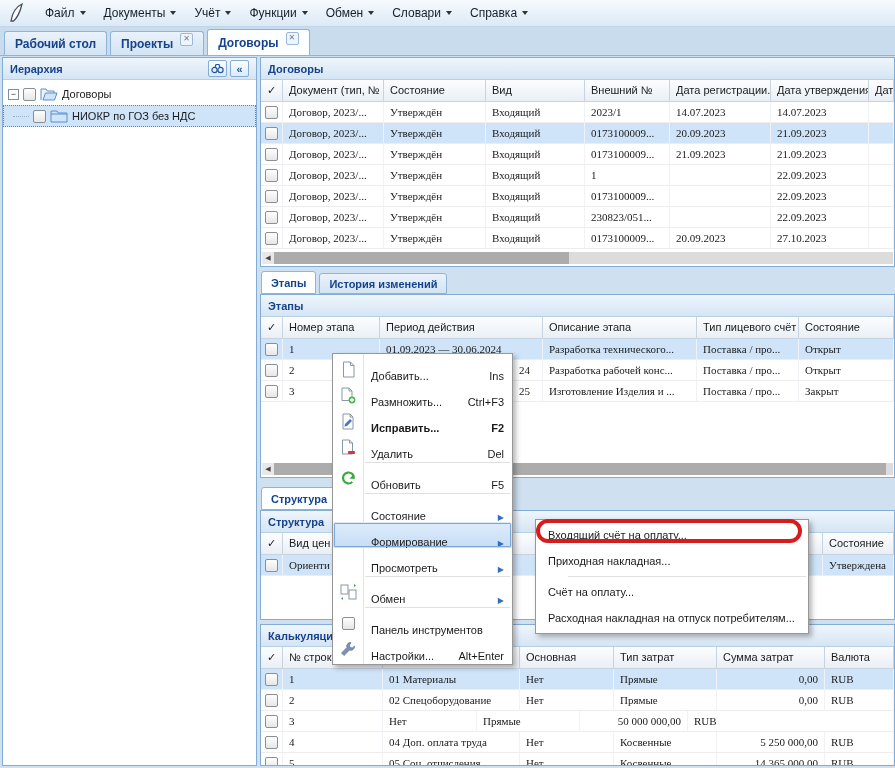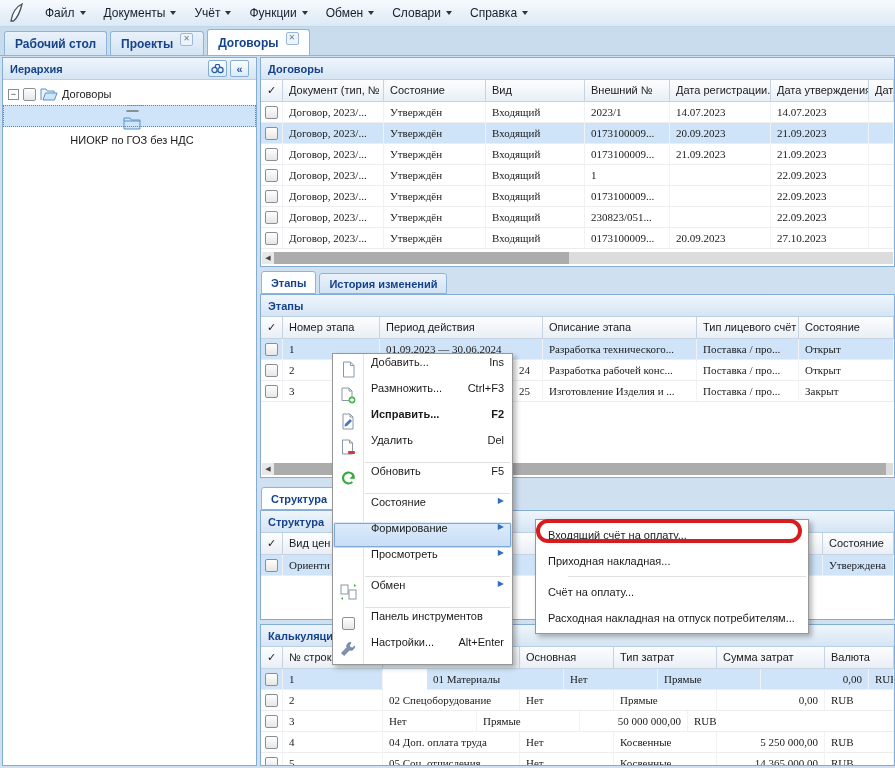--- a/index.html
+++ b/index.html
@@ -48,28 +48,28 @@
   .hscroll{position:absolute;left:1px;right:1px;bottom:2px;height:12px;background:#dcdcdc;display:flex;}
   .sarrow{width:12px;height:12px;background:#e8e8e8;color:#444;font-size:7px;line-height:12px;text-align:center;}
   .sthumb{height:12px;background:#acacac;}
   
   .subtabs{position:absolute;display:flex;align-items:flex-end;height:24px;}
   .stab{display:inline-flex;align-items:center;height:21px;margin-right:3px;padding:0 9px;border:1px solid #8fb4da;
     border-radius:3px 3px 0 0;background:linear-gradient(#eaf2fb,#d3e4f4);color:#15428b;font-weight:bold;}
   .stab.active{background:#fdfeff;height:23px;}
   
   .trow{display:flex;align-items:center;height:22px;gap:4px;padding-left:5px;}
-  .trow.sel{background:#cfe4f9;outline:1px dotted #5b87b8;outline-offset:-1px;flex-direction:column;}
+  .trow.sel{background:#cfe4f9;outline:1px dotted #5b87b8;outline-offset:-1px;}
   .expander{width:11px;height:11px;border:1px solid #848f9b;background:#fff;font-size:9px;line-height:9px;text-align:center;color:#333;flex:0 0 auto;}
   .indent{width:16px;flex:0 0 auto;border-bottom:1px dotted #9ab0c6;height:1px;margin-left:5px;}
   
   #ctx{position:absolute;left:332px;top:353px;width:181px;background:#fff;border:1px solid #979797;
     box-shadow:3px 3px 5px rgba(0,0,0,.28);z-index:40;padding:2px 0;}
   #ctx::before{content:"";position:absolute;left:30px;top:0;bottom:0;width:1px;background:#e3e3e3;}
-  .mi{position:relative;height:26px;display:flex;align-items:flex-start;padding-left:38px;padding-right:8px;}
+  .mi{position:relative;height:26px;display:flex;align-items:flex-end;padding-left:38px;padding-right:8px;}
   .mi .ico{position:absolute;left:6px;top:4px;width:18px;height:18px;display:flex;align-items:center;justify-content:center;}
   .mi .sc{margin-left:auto;}
   .mi.bold{font-weight:bold;}
   .mi.hl{background:linear-gradient(#ddecfb,#c6ddf6);outline:1px solid #7da7d8;outline-offset:-2px;border-radius:2px;}
   .mi .arr{margin-left:auto;color:#2f6fc1;font-size:8px;}
   .msep{height:1px;background:#e0e0e0;margin:2px 2px 2px 32px;}
   
   #sub{position:absolute;left:535px;top:519px;width:274px;background:#fff;border:1px solid #979797;
     box-shadow:3px 3px 5px rgba(0,0,0,.28);z-index:45;padding:2px 0;}
   .smi{height:26px;display:flex;align-items:center;padding:0 12px;white-space:nowrap;overflow:hidden;}
@@ -376,21 +376,21 @@
       <span class="hcell" style="width: 103px;">Тип затрат</span>
       <span class="hcell" style="width: 108px;">Сумма затрат</span>
       <span class="hcell" style="flex: 1 1 auto;">Валюта</span>
     </div>
   <div id="calc-rows">
       <div class="grow sel">
         <span class="cell cbcell" style="width: 22px;">
           <span class="cbx"></span>
         </span>
         <span class="cell" style="width: 100px;">1</span>
-        <span class="cell" style="width: 137px; margin-left: 44px;">01 Материалы</span>
+        <span class="cell" style="width: 137px;">01 Материалы</span>
         <span class="cell" style="width: 94px;">Нет</span>
         <span class="cell" style="width: 103px;">Прямые</span>
         <span class="cell num" style="width: 108px;">0,00</span>
         <span class="cell" style="flex: 1 1 auto;">RUB</span>
       </div>
       <div class="grow">
         <span class="cell cbcell" style="width: 22px;">
           <span class="cbx"></span>
         </span>
         <span class="cell" style="width: 100px;">2</span>

